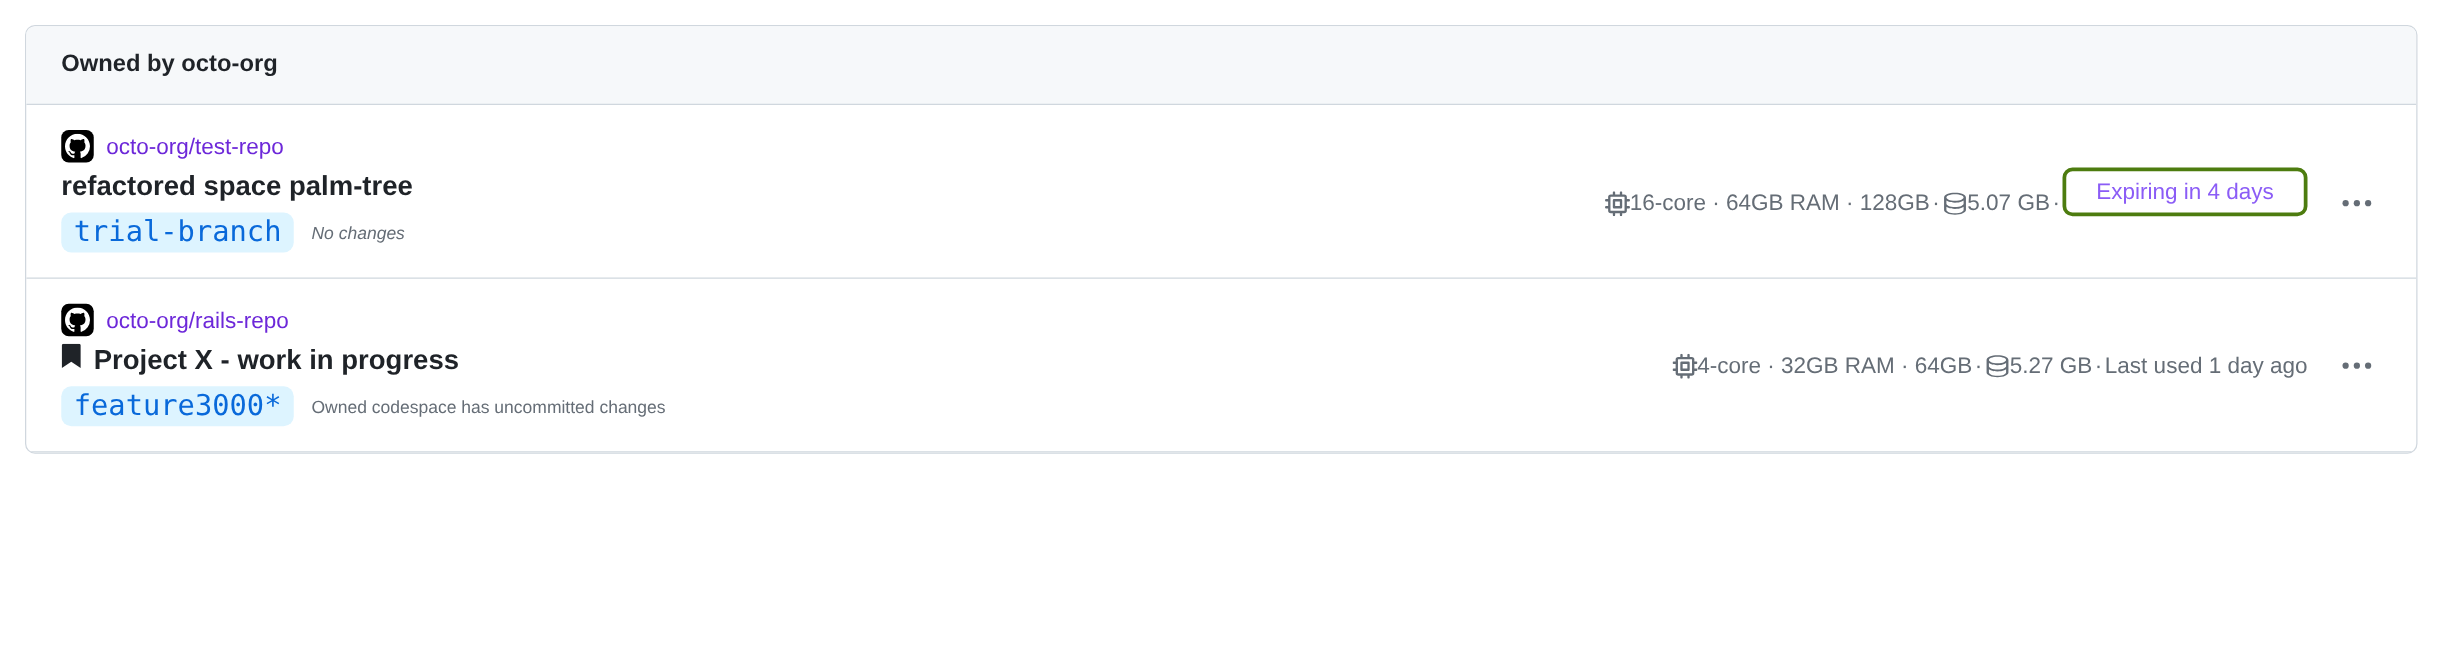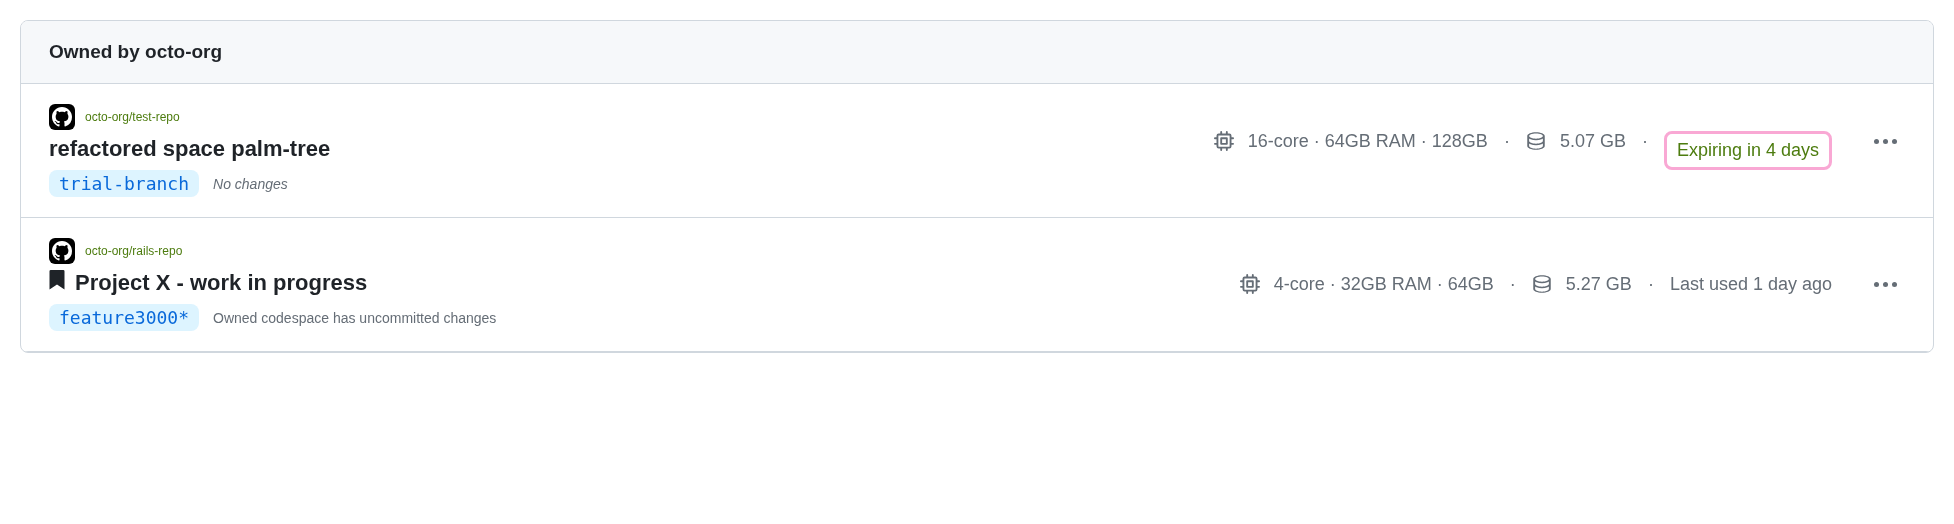--- a/index.html
+++ b/index.html
@@ -55,22 +55,22 @@
       align-items: center;
       justify-content: center;
       flex-shrink: 0;
     }
     .gh-icon svg {
       width: 20px;
       height: 20px;
       fill: #fff;
     }
     .repo-path {
-      color: #4d7c0f;
-      font-size: 12px;
+      color: #6d28d9;
+      font-size: 18px;
     }
     .codespace-name-line {
       display: flex;
       align-items: flex-start;
       gap: 10px;
       margin-bottom: 8px;
     }
     .bookmark-icon {
       width: 16px;
       height: 20px;
@@ -83,54 +83,54 @@
     }
     .branch-line {
       display: flex;
       align-items: center;
       gap: 14px;
     }
     .branch-tag {
       background: #ddf4ff;
       color: #0969da;
       font-family: ui-monospace, SFMono-Regular, "SF Mono", Menlo, Consolas, monospace;
-      font-size: 18px;
+      font-size: 23px;
       padding: 3px 10px;
       border-radius: 8px;
     }
     .change-status {
       color: #656d76;
       font-size: 14px;
     }
     .change-status.italic {
       font-style: italic;
     }
     .codespace-right {
       display: flex;
-      align-items: flex-start;
-      gap: 14px;
+      align-items: flex-end;
+      gap: 0;
       color: #656d76;
       font-size: 18px;
       white-space: nowrap;
     }
     .metric-icon {
       width: 20px;
       height: 20px;
       fill: #656d76;
       flex-shrink: 0;
     }
     .sep {
       color: #656d76;
       padding: 0 2px;
     }
     .highlight-box {
-      border: 3px solid #f9a8d4;
+      border: 3px solid #4d7c0f;
       border-radius: 8px;
-      padding: 6px 10px;
-      color: #4d7c0f;
+      padding: 6px 24px;
+      color: #8b5cf6;
     }
     .kebab {
       display: flex;
       gap: 4px;
       padding: 8px;
       margin-left: 20px;
       cursor: pointer;
     }
     .kebab span {
       width: 5px;

